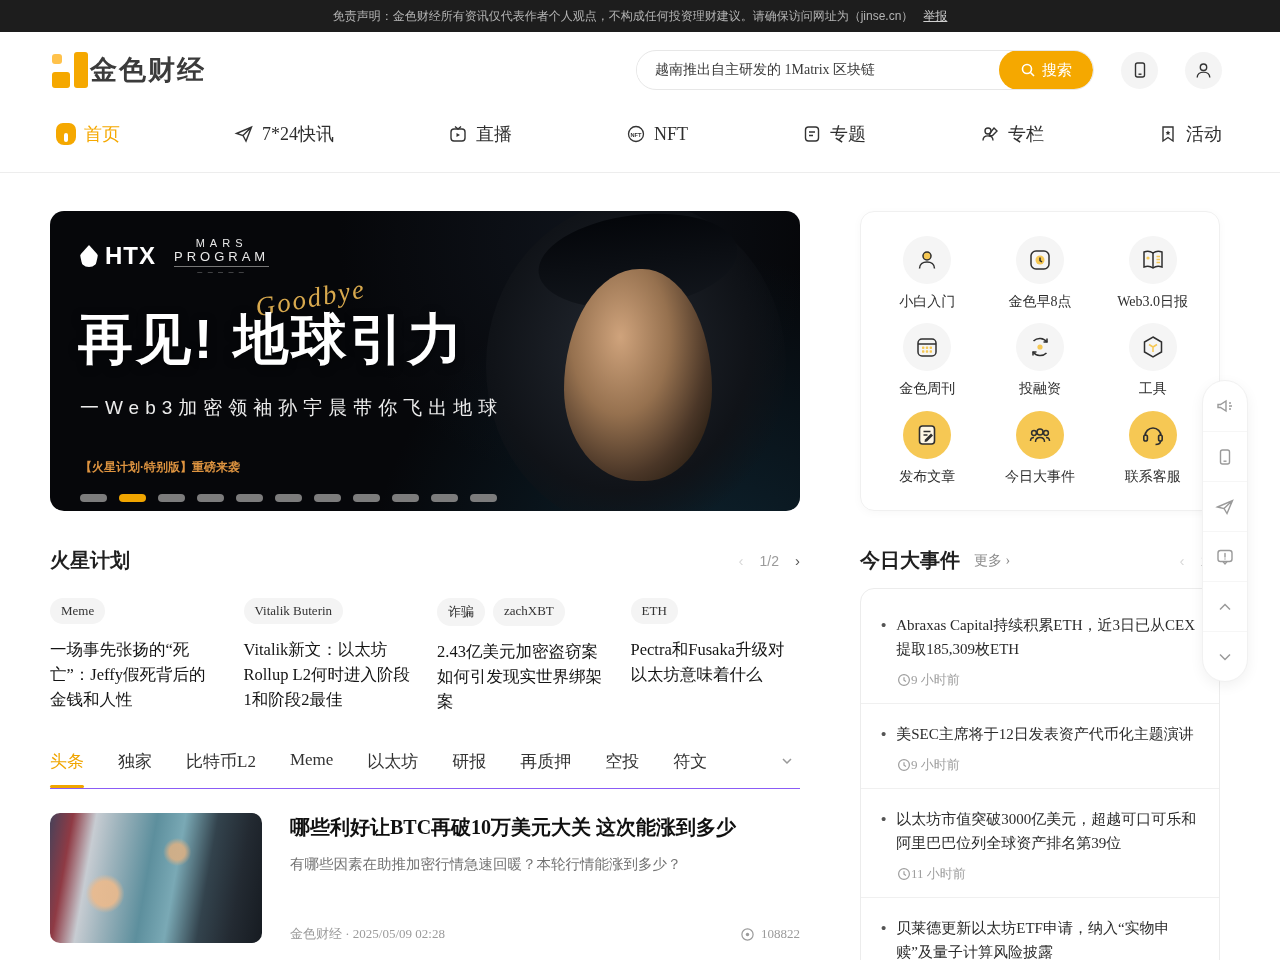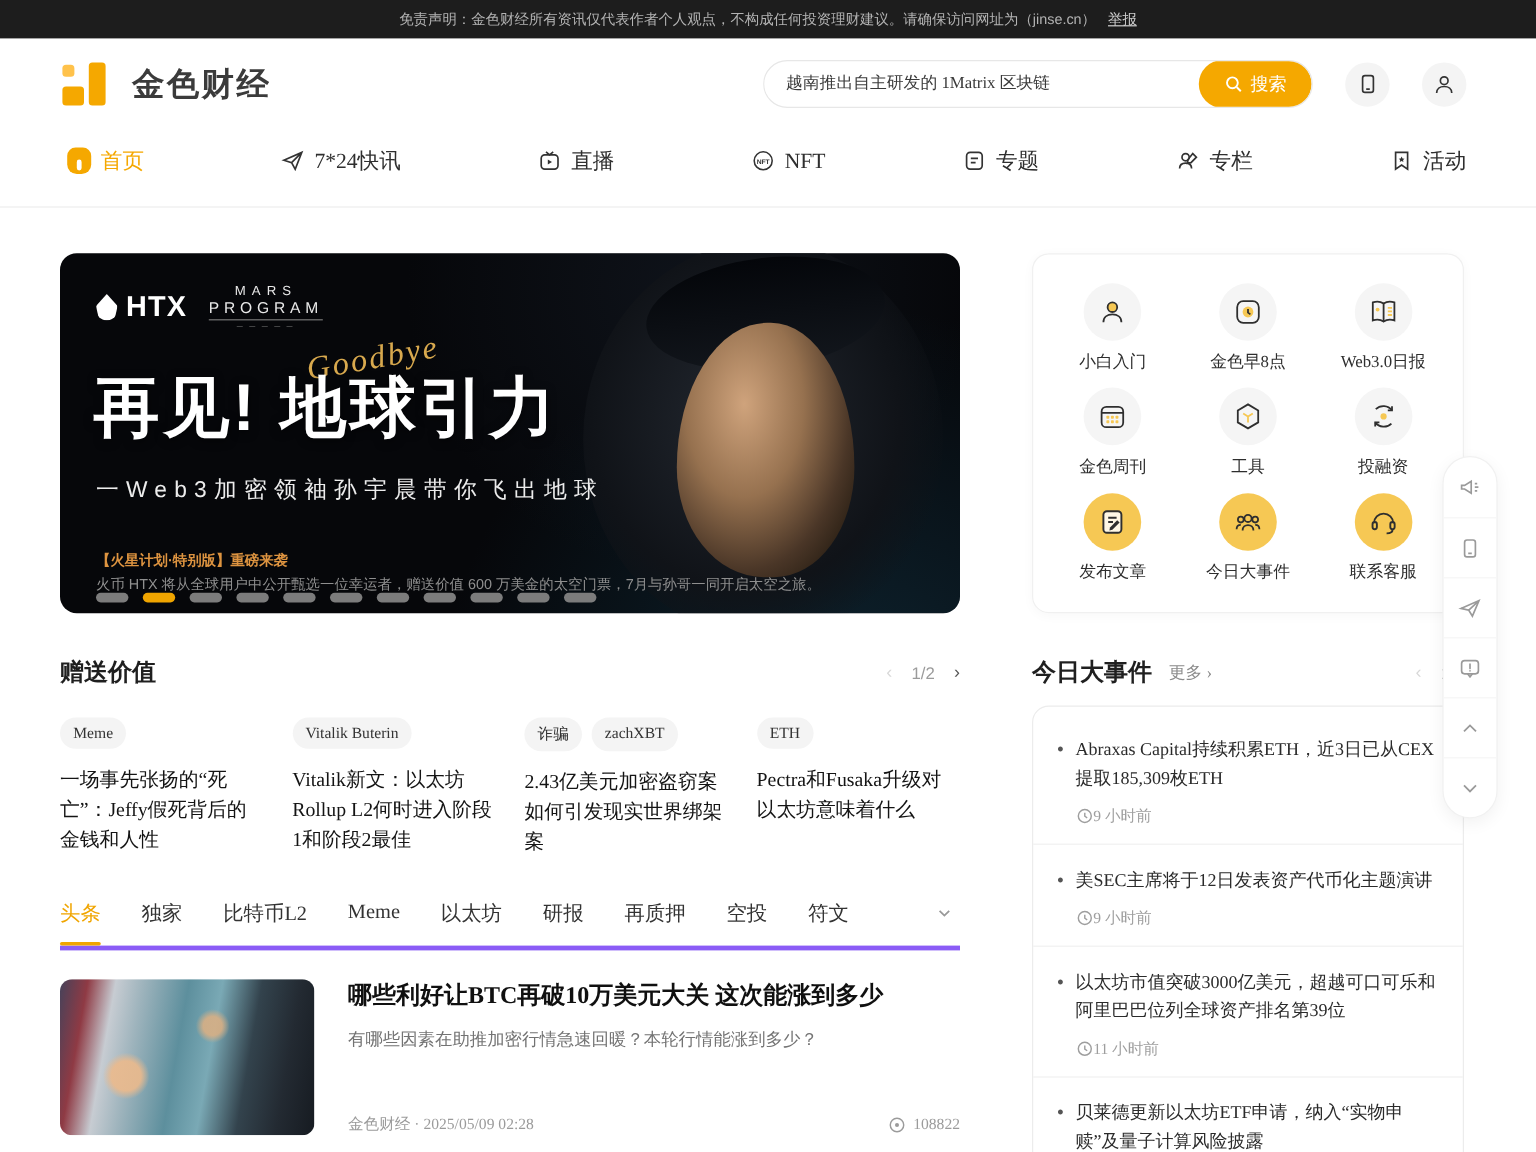--- a/index.html
+++ b/index.html
@@ -8,21 +8,21 @@
   body { position:relative; }
   .serif { font-family:"Liberation Serif","DejaVu Serif",serif; }
 
   
   .topbar { height:32px; background:#1d1d1d; display:flex; align-items:center; justify-content:center; gap:10px; }
   .topbar span { color:#b3b3b3; font-size:12px; }
   .topbar a { color:#cfcfcf; font-size:12px; text-decoration:underline; cursor:pointer; }
 
   
   .header { height:76px; display:flex; align-items:center; padding:0 58px 0 50px; }
-  .logo { display:flex; align-items:center; gap:20px; cursor:pointer; }
+  .logo { display:flex; align-items:center; gap:0; cursor:pointer; }
   .logo-mark { position:relative; width:40px; height:40px; }
   .logo-mark i { position:absolute; background:#f5a800; border-radius:3px; }
   .logo-mark i.b1 { left:2px; top:4px; width:10px; height:10px; background:#ffc24b; }
   .logo-mark i.b2 { left:24px; top:2px; width:14px; height:36px; }
   .logo-mark i.b3 { left:2px; top:22px; width:18px; height:16px; }
   .logo-text { font-size:27px; font-weight:700; color:#3b3b3b; letter-spacing:2px; }
   .search-wrap { margin-left:auto; width:458px; height:40px; border:1px solid #e7e7e7; border-radius:20px;
     display:flex; align-items:center; overflow:hidden; background:#fff; }
   .search-wrap input { flex:1; border:0; outline:none; padding:0 18px; font-size:14px; color:#333;
     font-family:"Liberation Serif","DejaVu Serif",serif; }
@@ -113,21 +113,21 @@
   .event { padding:18px 20px 14px 20px; cursor:pointer; }
   .event + .event { border-top:1px solid #f0f0f0; }
   .event-line { display:flex; gap:10px; }
   .event-line .dot { color:#555; font-size:15px; line-height:1.6; }
   .event-text { font-size:15px; color:#2b2b2b; line-height:1.6;
     font-family:"Liberation Serif","DejaVu Serif",serif; }
   .event-time { display:flex; align-items:center; gap:0; margin:10px 0 0 16px; color:#9e9e9e; font-size:13px;
     font-family:"Liberation Serif","DejaVu Serif",serif; }
 
   
-  .tabs { display:flex; align-items:flex-start; gap:34px; margin-top:36px; border-bottom:4px solid #8b5cf6; }
+  .tabs { display:flex; align-items:flex-start; gap:34px; margin-top:36px; border-bottom:1px solid #8b5cf6; }
   .tab { font-size:17px; color:#333; padding-bottom:15px; position:relative; cursor:pointer;
     font-family:"Liberation Serif","DejaVu Serif",serif; }
   .tab.active { color:#f0a500; }
   .tab.active::after { content:""; position:absolute; left:0; right:0; bottom:0; height:3px;
     background:#f0a500; border-radius:2px; }
   .tabs .chev { margin-left:auto; margin-right:6px; padding-top:4px; cursor:pointer; }
 
   
   .article { display:flex; gap:28px; padding:24px 0; cursor:pointer; }
   .thumb { width:212px; height:130px; border-radius:10px; flex:none; }
@@ -260,38 +260,37 @@
         <div class="mars">
           <div class="l1">MARS</div>
           <div class="l2">PROGRAM</div>
           <div class="l3">— — — — —</div>
         </div>
       </div>
       <div class="goodbye">Goodbye</div>
       <div class="banner-title">再见! 地球引力</div>
       <div class="banner-sub">一Web3加密领袖孙宇晨带你飞出地球</div>
       <div class="banner-promo">【火星计划·特别版】重磅来袭</div>
-      <div class="banner-desc">火币 HTX 将从全球用户中公开甄选一位幸运者，赠送价值 600 万美金的太空门票，7月与孙哥一同开启太空之旅。</div>
       <div class="dots">
         <span></span>
           <span class="on"></span>
           <span></span>
           <span></span>
           <span></span>
           <span></span>
           <span></span>
           <span></span>
           <span></span>
           <span></span>
           <span></span>
       </div>
     </div>
 
     <div class="sec-head">
-      <div class="sec-title serif">赠送价值</div>
+      <div class="sec-title serif">火星计划</div>
       <div class="pager">
         <span class="arr dis">‹</span>
         <span>1/2</span>
         <span class="arr en">›</span>
       </div>
     </div>
     <div class="picks">
       <div class="pick">
         <div class="pick-tags">
             <span class="tag">Meme</span>
@@ -402,35 +401,35 @@
                 <rect x="11.8" y="16.3" width="2.4" height="2.4" rx=".6"></rect>
                 <rect x="15.6" y="16.3" width="2.4" height="2.4" rx=".6"></rect>
               </g>
             </svg>
           </span>
         <span class="lb">金色周刊</span>
       </div>
       <div class="quick-item">
         <span class="ic">
             <svg width="26" height="26" viewBox="0 0 26 26" fill="none" stroke="#2f2f2f" stroke-width="1.5">
-              <path d="M13 3 l8.5 5 v10 L13 23 l-8.5-5 V8 Z"></path>
-              <path d="M13 13 v5 M13 13 l-4-2.5 M13 13 l4-2.5" stroke="#f6c854"></path>
-            </svg>
-          </span>
-        <span class="lb">工具</span>
-      </div>
-      <div class="quick-item">
-        <span class="ic">
-            <svg width="26" height="26" viewBox="0 0 26 26" fill="none" stroke="#2f2f2f" stroke-width="1.5">
               <path d="M20 8 a9 9 0 0 0 -13.5 -1 M6 18 a9 9 0 0 0 13.5 1"></path>
               <path d="M20 4.5 V8 h-3.5 M6 21.5 V18 h3.5"></path>
               <circle cx="13" cy="13" r="2.6" fill="#f6c854" stroke="none"></circle>
             </svg>
           </span>
         <span class="lb">投融资</span>
+      </div>
+      <div class="quick-item">
+        <span class="ic">
+            <svg width="26" height="26" viewBox="0 0 26 26" fill="none" stroke="#2f2f2f" stroke-width="1.5">
+              <path d="M13 3 l8.5 5 v10 L13 23 l-8.5-5 V8 Z"></path>
+              <path d="M13 13 v5 M13 13 l-4-2.5 M13 13 l4-2.5" stroke="#f6c854"></path>
+            </svg>
+          </span>
+        <span class="lb">工具</span>
       </div>
       <div class="quick-item hl">
         <span class="ic">
             <svg width="26" height="26" viewBox="0 0 26 26" fill="none" stroke="#2f2f2f" stroke-width="1.6">
               <rect x="5.5" y="4" width="15" height="18" rx="3" fill="#fff" fill-opacity=".85"></rect>
               <path d="M9.5 9.5 h7 M9.5 13 h4"></path>
               <path d="M11 17.5 l6-6 2 2 -6 6 -2.5 .5 Z" fill="#2f2f2f" stroke="none"></path>
             </svg>
           </span>
         <span class="lb">发布文章</span>

